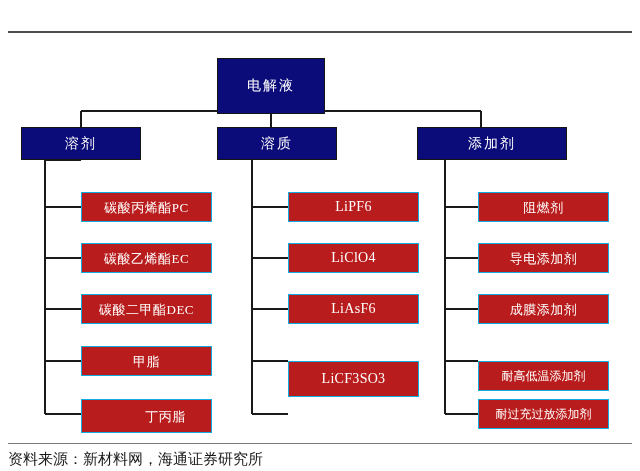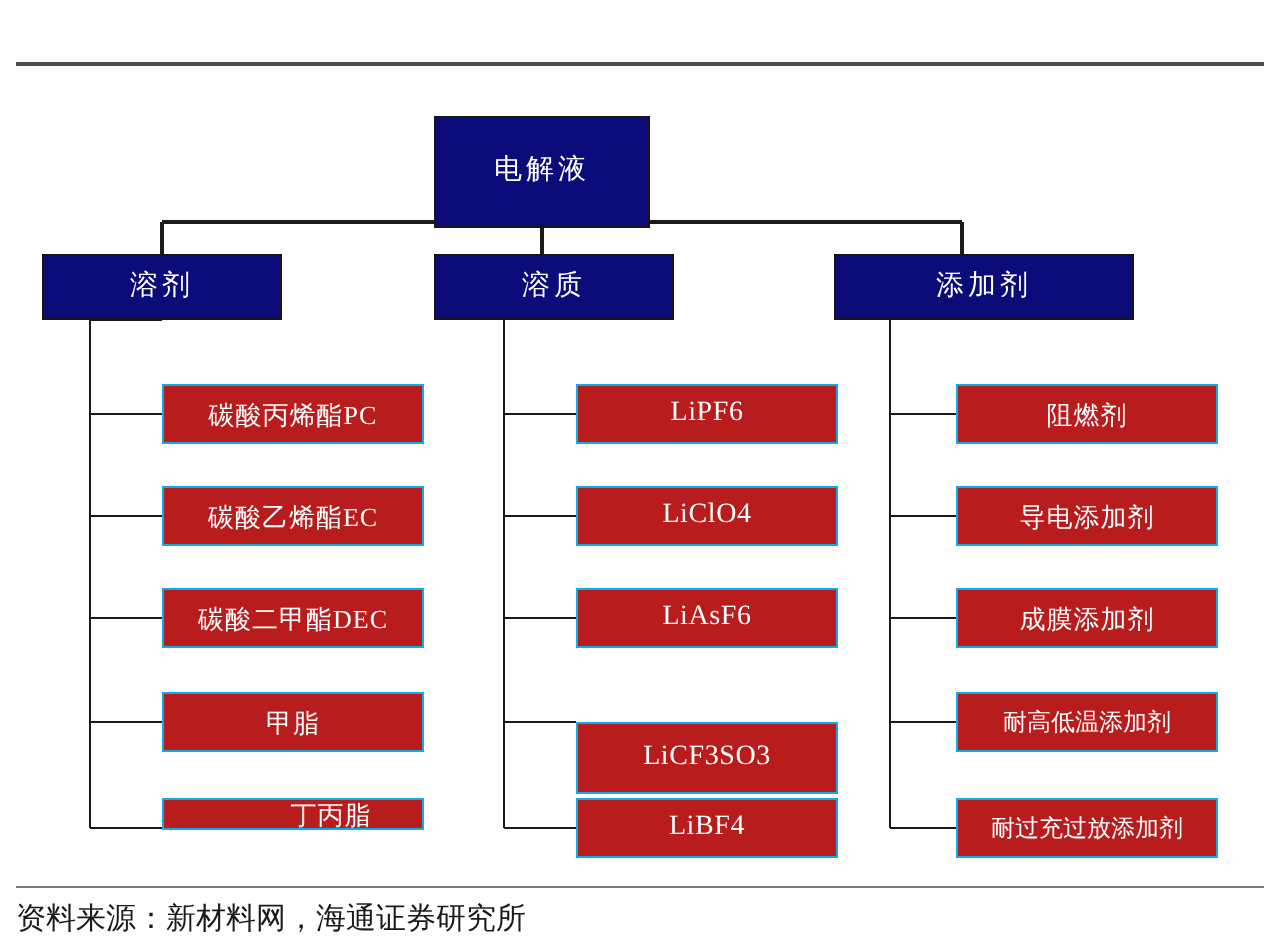--- a/index.html
+++ b/index.html
@@ -168,32 +168,31 @@
     <div class="node navy" style="left:217px; top:25px; width:108px; height:56px;">电解液</div>
 
     <div class="node navy" style="left:21px; top:94px; width:120px; height:33px;">溶剂</div>
     <div class="node navy" style="left:217px; top:94px; width:120px; height:33px;">溶质</div>
     <div class="node navy" style="left:417px; top:94px; width:150px; height:33px;">添加剂</div>
 
     <div class="node cyan" style="left:81px; top:159px; width:131px; height:30px;">碳酸丙烯酯PC</div>
     <div class="node cyan" style="left:81px; top:210px; width:131px; height:30px;">碳酸乙烯酯EC</div>
     <div class="node cyan" style="left:81px; top:261px; width:131px; height:30px;">碳酸二甲酯DEC</div>
     <div class="node cyan" style="left:81px; top:313px; width:131px; height:30px;">甲脂</div>
-    <div class="node cyan" style="left:81px; top:366px; width:131px; height:16px;padding-left:38px;">丁丙脂</div>
+    <div class="node cyan" style="left:81px; top:366px; width:131px; height:34px;padding-left:38px;">丁丙脂</div>
 
     <div class="node cyan latin" style="left:288px; top:159px; width:131px; height:30px;">LiPF6</div>
     <div class="node cyan latin" style="left:288px; top:210px; width:131px; height:30px;">LiClO4</div>
     <div class="node cyan latin" style="left:288px; top:261px; width:131px; height:30px;">LiAsF6</div>
     <div class="node cyan latin" style="left:288px; top:328px; width:131px; height:36px;">LiCF3SO3</div>
-    <div class="node cyan latin" style="left:288px; top:366px; width:131px; height:30px;">LiBF4</div>
 
     <div class="node cyan" style="left:478px; top:159px; width:131px; height:30px;">阻燃剂</div>
     <div class="node cyan" style="left:478px; top:210px; width:131px; height:30px;">导电添加剂</div>
     <div class="node cyan" style="left:478px; top:261px; width:131px; height:30px;">成膜添加剂</div>
-    <div class="node cyan tight" style="left:478px; top:313px; width:131px; height:30px;">耐高低温添加剂</div>
+    <div class="node cyan tight" style="left:478px; top:328px; width:131px; height:30px;">耐高低温添加剂</div>
     <div class="node cyan tight" style="left:478px; top:366px; width:131px; height:30px;">耐过充过放添加剂</div>
 
   </div>
 
   <div class="rule-bottom"></div>
   <div class="source-note">资料来源：新材料网，海通证券研究所</div>
 
 </div>
 
 </body></html>

